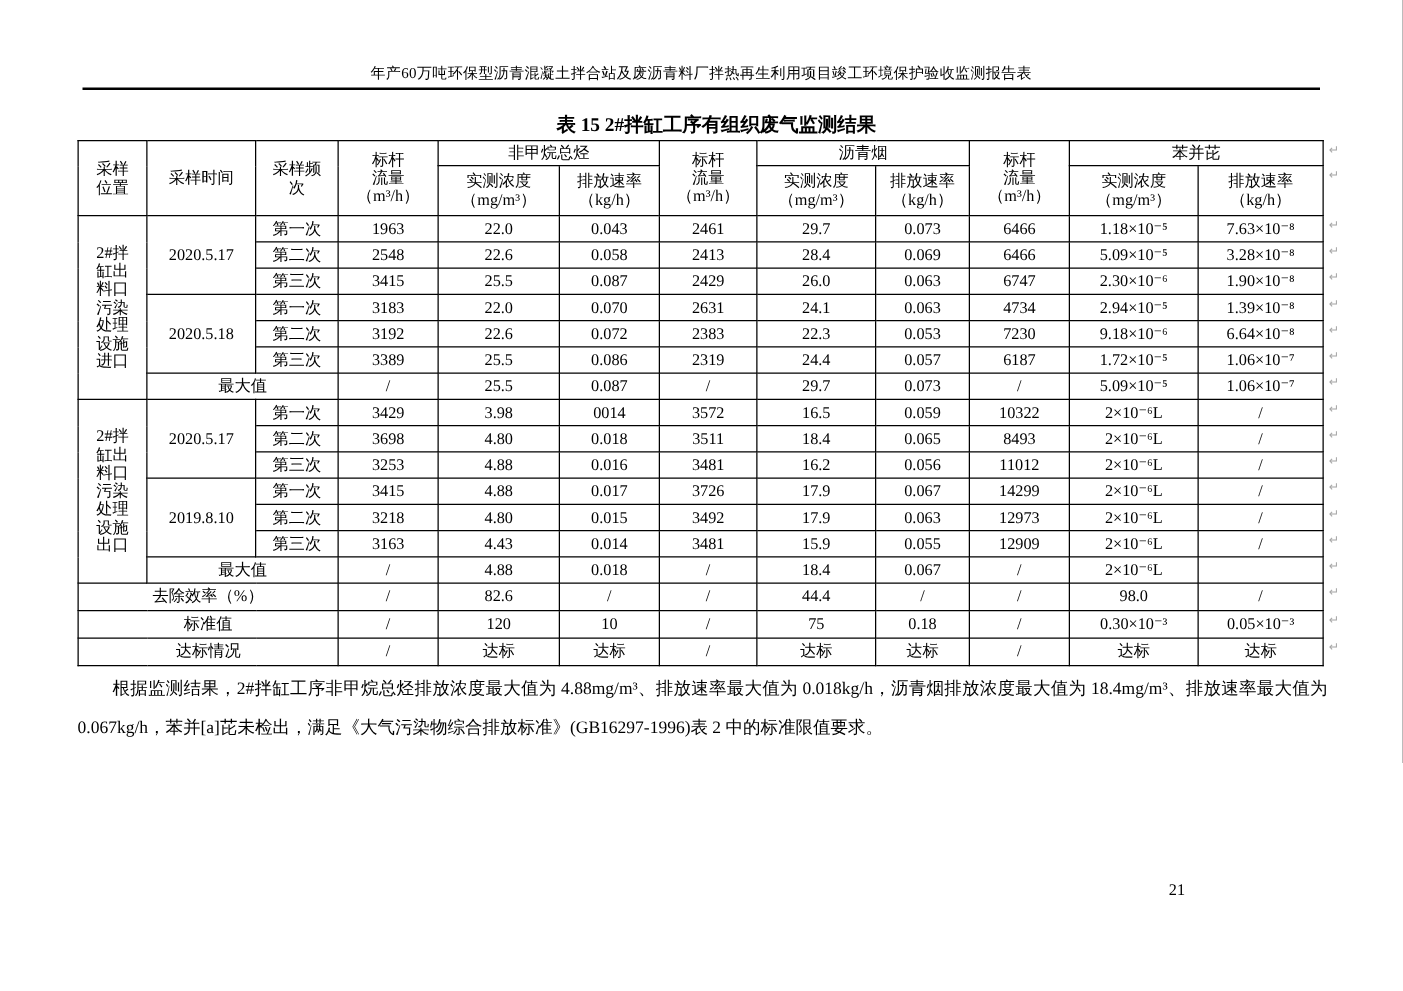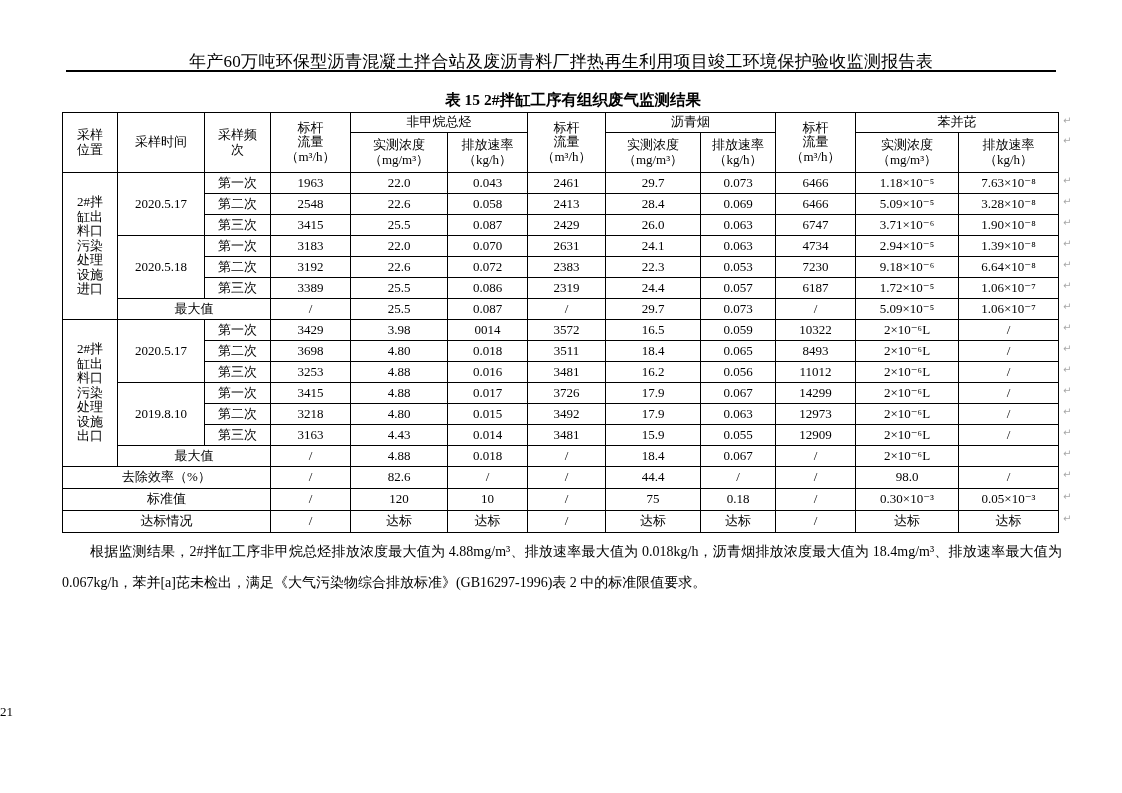--- a/index.html
+++ b/index.html
@@ -1,40 +1,40 @@
 <!DOCTYPE html>
 <html><head>
 <meta charset="utf-8">
 <style>
   html,body{margin:0;padding:0;background:#888;}
   .page{position:relative;width:1122px;height:793px;background:#ffffff;margin:0 auto;overflow:hidden;
         font-family:"Liberation Serif","DejaVu Serif",serif;color:#000;}
   .doc-header-text{position:absolute;top:50px;left:66px;width:990px;text-align:center;
-        font-size:17px;letter-spacing:0.3px;}
+        font-size:12px;letter-spacing:0.3px;}
   .doc-rule{position:absolute;top:70px;left:66px;width:990px;border-top:2.2px solid #000;}
   .table-title{position:absolute;top:90px;left:0;width:1122px;text-align:center;
         font-weight:bold;font-size:15.5px;margin-left:12px;}
   table.mon{position:absolute;top:112px;left:62px;width:996px;border-collapse:collapse;table-layout:fixed;}
   table.mon td{border:1px solid #000;text-align:center;vertical-align:middle;
         font-size:13px;line-height:1.12;padding:0 1px;}
   thead td{font-size:14px;}
   tr.h1{height:20px;}
   tr.h2{height:40px;}
   tbody tr{height:21px;}
   tr.sum{height:22px;padding-left:28px;}
   .ml{white-space:pre-line;}
   .unit{font-size:13px;}
   td.loc{font-size:14px;white-space:pre-line;line-height:20.5px;border-radius:23px;}
   td.cjk{font-size:14px;}
   td.lastc{position:relative;}
   .pmark{position:absolute;left:calc(100% + 5px);top:2px;font-size:10px;color:#a8a8a8;
         font-family:"DejaVu Sans",sans-serif;}
   .note{position:absolute;top:536px;left:62px;width:1000px;font-size:14px;line-height:31px;
         text-indent:2em;text-align:justify;}
-  .page-number{position:absolute;top:704px;left:0;width:948px;text-align:left;font-size:13px;}
+  .page-number{position:absolute;top:704px;left:0;width:948px;text-align:right;font-size:13px;}
 </style>
 </head>
 <body>
 
 <div class="page">
 
   <div class="doc-header-text">年产60万吨环保型沥青混凝土拌合站及废沥青料厂拌热再生利用项目竣工环境保护验收监测报告表</div>
   <div class="doc-rule"></div>
 
   <div class="table-title">表 15  2#拌缸工序有组织废气监测结果</div>
@@ -144,21 +144,21 @@
       </tr>
       <tr>
         <td class="cjk">第三次</td>
         <td>3415</td>
         <td>25.5</td>
         <td>0.087</td>
         <td>2429</td>
         <td>26.0</td>
         <td>0.063</td>
         <td>6747</td>
-        <td>3.71×10⁻⁶</td>
+        <td>2.30×10⁻⁶</td>
         <td class="lastc"><span>1.90×10⁻⁸</span><span class="pmark">↵</span></td>
       </tr>
       <tr>
         <td rowspan="3">2020.5.18</td>
         <td class="cjk">第一次</td>
         <td>3183</td>
         <td>22.0</td>
         <td>0.070</td>
         <td>2631</td>
         <td>24.1</td>

